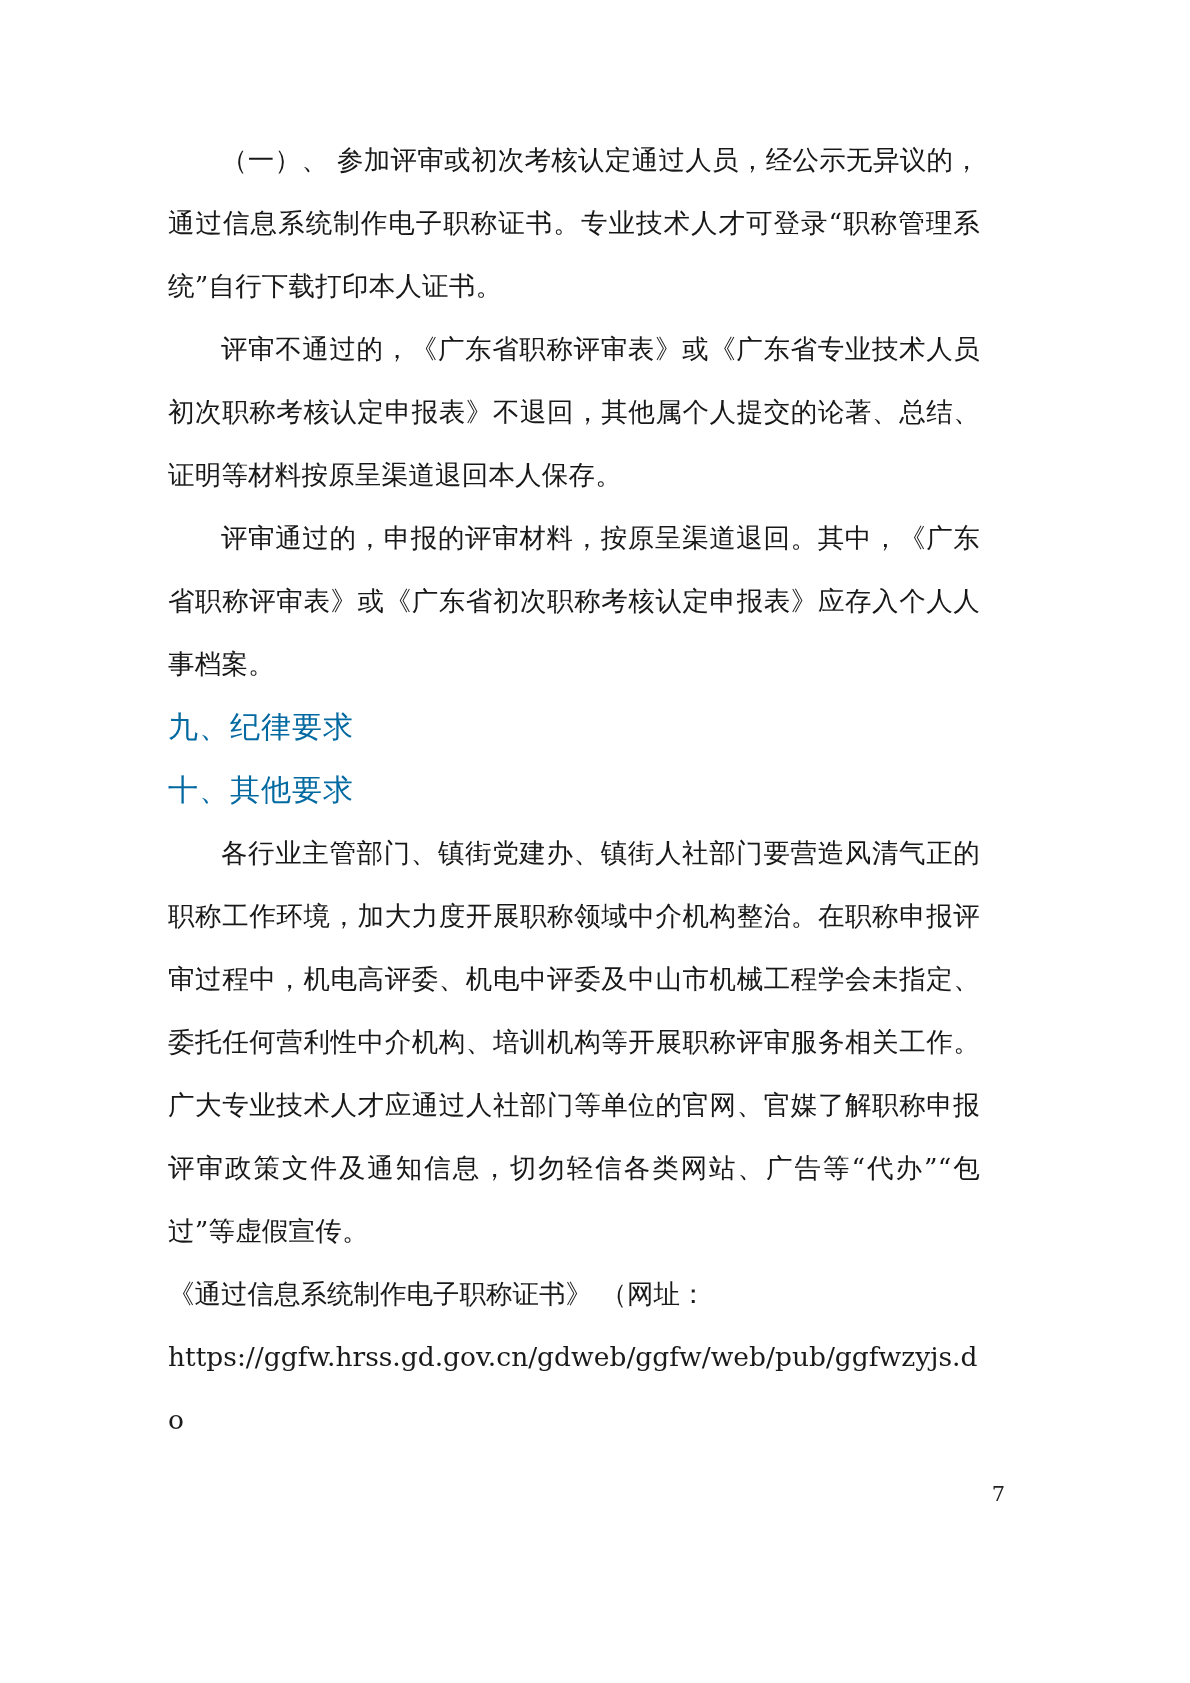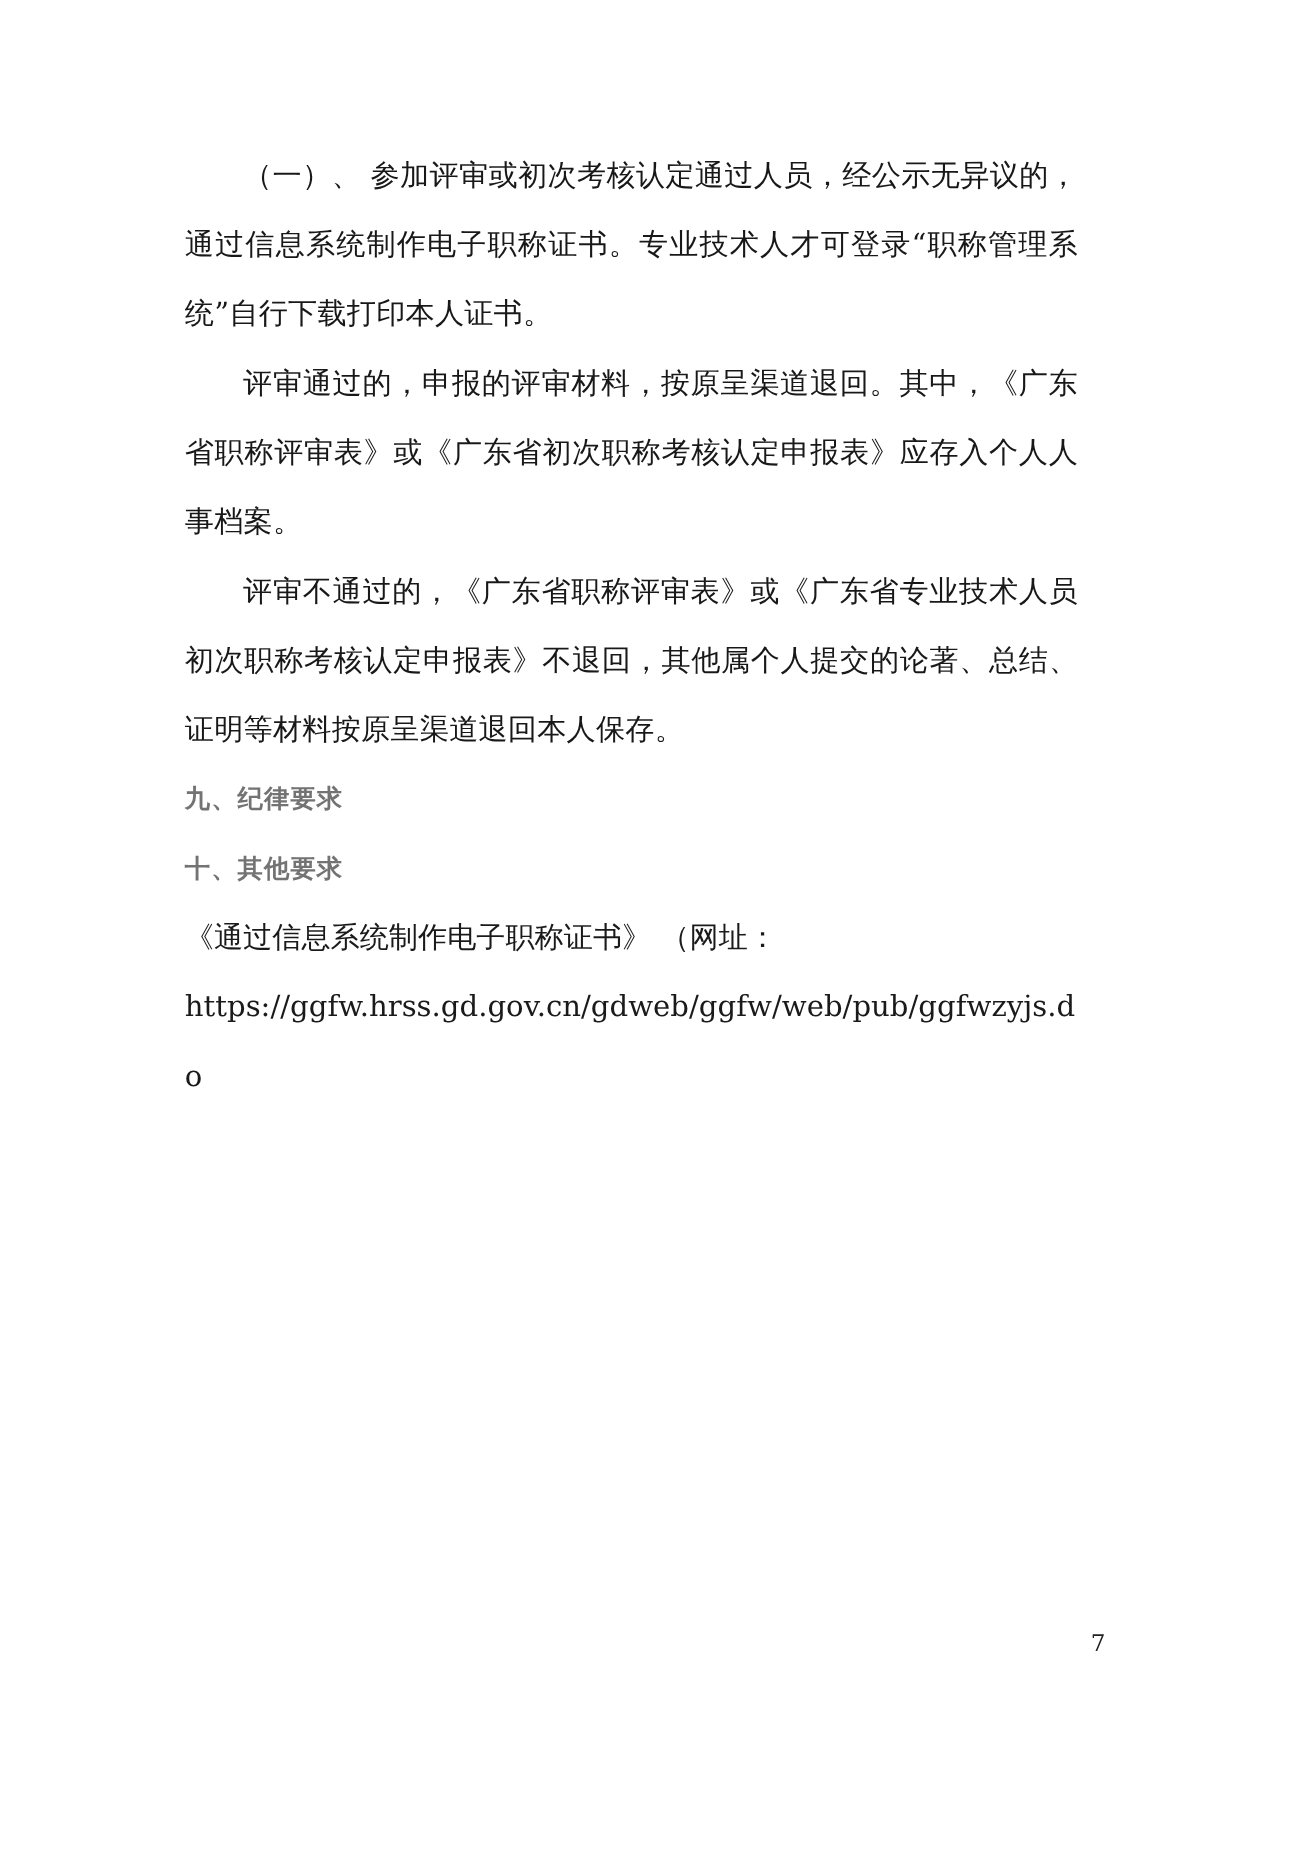--- a/index.html
+++ b/index.html
@@ -38,27 +38,27 @@
     text-justify: inter-character;
     letter-spacing: 0.2px;
     text-indent: 2em;
     font-family: "DejaVu Serif", "Liberation Serif", serif;
     color: #181818;
     word-break: break-all;
   }
   
   h2.section-heading {
     margin: 0;
-    font-size: 23px;
+    font-size: 30px;
     line-height: 63px;
-    font-weight: bold;
+    font-weight: normal;
     letter-spacing: 1px;
     text-indent: 0;
     font-family: "DejaVu Serif", "Liberation Serif", serif;
-    color: #737373;
+    color: #0369a1;
   }
   p.url-line {
     margin: 0;
     font-size: 26.5px;
     line-height: 63px;
     text-indent: 0;
     text-align: left;
     font-family: "DejaVu Serif", "Liberation Serif", serif;
     word-break: break-all;
   }
@@ -75,29 +75,30 @@
 </style>
 </head>
 <body>
 
 <div class="page">
   <div class="content">
 
     <p class="para">（一）、 参加评审或初次考核认定通过人员，经公示无异议的，通过信息系统制作电子职称证书。专业技术人才可登录“职称管理系统”自行下载打印本人证书。</p>
 
 
+    <p class="para">评审不通过的，《广东省职称评审表》或《广东省专业技术人员初次职称考核认定申报表》不退回，其他属个人提交的论著、总结、证明等材料按原呈渠道退回本人保存。</p>
+
     <p class="para">评审通过的，申报的评审材料，按原呈渠道退回。其中，《广东省职称评审表》或《广东省初次职称考核认定申报表》应存入个人人事档案。</p>
-
-    <p class="para">评审不通过的，《广东省职称评审表》或《广东省专业技术人员初次职称考核认定申报表》不退回，其他属个人提交的论著、总结、证明等材料按原呈渠道退回本人保存。</p>
 
     <h2 class="section-heading">九、纪律要求</h2>
 
 
     <h2 class="section-heading">十、其他要求</h2>
 
+    <p class="para">各行业主管部门、镇街党建办、镇街人社部门要营造风清气正的职称工作环境，加大力度开展职称领域中介机构整治。在职称申报评审过程中，机电高评委、机电中评委及中山市机械工程学会未指定、委托任何营利性中介机构、培训机构等开展职称评审服务相关工作。广大专业技术人才应通过人社部门等单位的官网、官媒了解职称申报评审政策文件及通知信息，切勿轻信各类网站、广告等“代办”“包过”等虚假宣传。</p>
 
     <p class="url-line">
       <span class="intro-text">《通过信息系统制作电子职称证书》    （网址：</span><br>
       <span class="url-text">https://ggfw.hrss.gd.gov.cn/gdweb/ggfw/web/pub/ggfwzyjs.do</span>
     </p>
 
   </div>
 
   <div class="page-number">7</div>
 </div>

